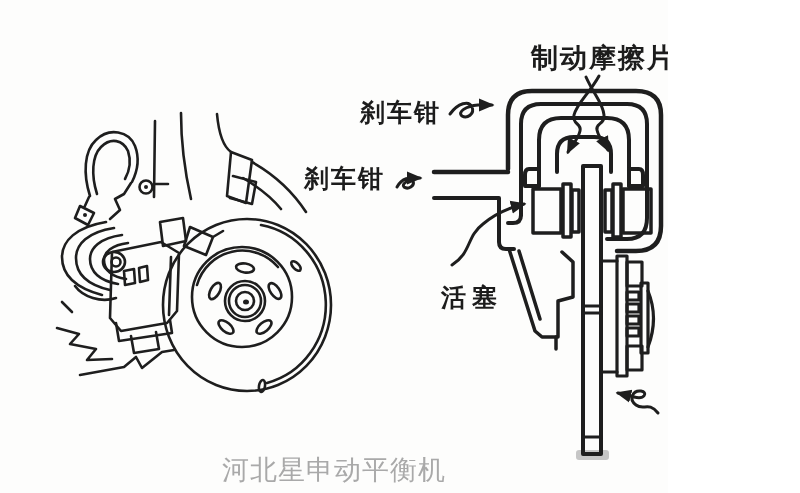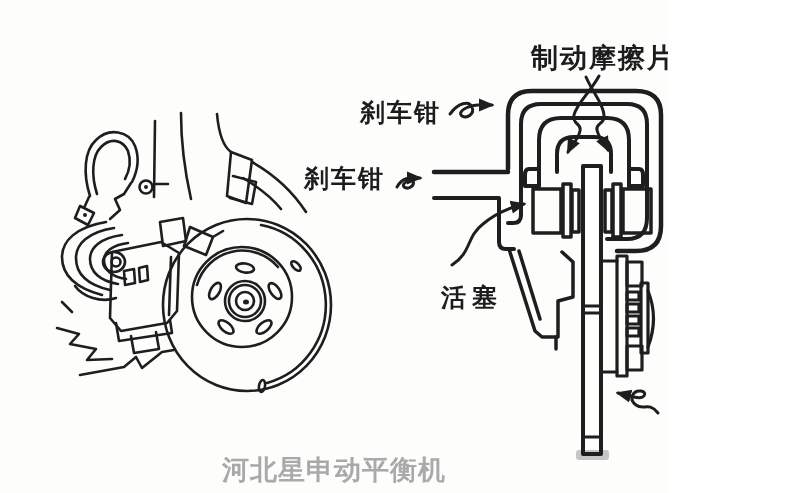--- a/index.html
+++ b/index.html
@@ -12,21 +12,21 @@
     position:absolute;color:#1c1c1c;font-weight:700;line-height:1;white-space:nowrap;
     font-family:"DejaVu Sans",sans-serif;
   }
   .lbl-pads{left:531px;top:44px;font-size:27px;letter-spacing:2px;}
   .lbl-cal1{left:360px;top:100px;font-size:25px;letter-spacing:2px;}
   .lbl-cal2{left:304px;top:166px;font-size:25px;letter-spacing:2px;}
   .lbl-piston{left:441px;top:258px;font-size:25px;letter-spacing:6px;margin-top:27px;}
   .lbl-disc{left:666px;top:397px;font-size:27px;letter-spacing:3px;}
   .caption{
     position:absolute;left:50%;top:456px;transform:translateX(-50%);
-    font-size:27px;font-weight:700;color:#a9a9a9;letter-spacing:1px;line-height:1;
+    font-size:27px;font-weight:400;color:#a9a9a9;letter-spacing:1px;line-height:1;
     white-space:nowrap;font-family:"DejaVu Sans",sans-serif;
   }
 </style>
 </head>
 <body>
 
 <div id="stage">
 
   <svg width="800" height="493" viewBox="0 0 800 493">
     <defs>

